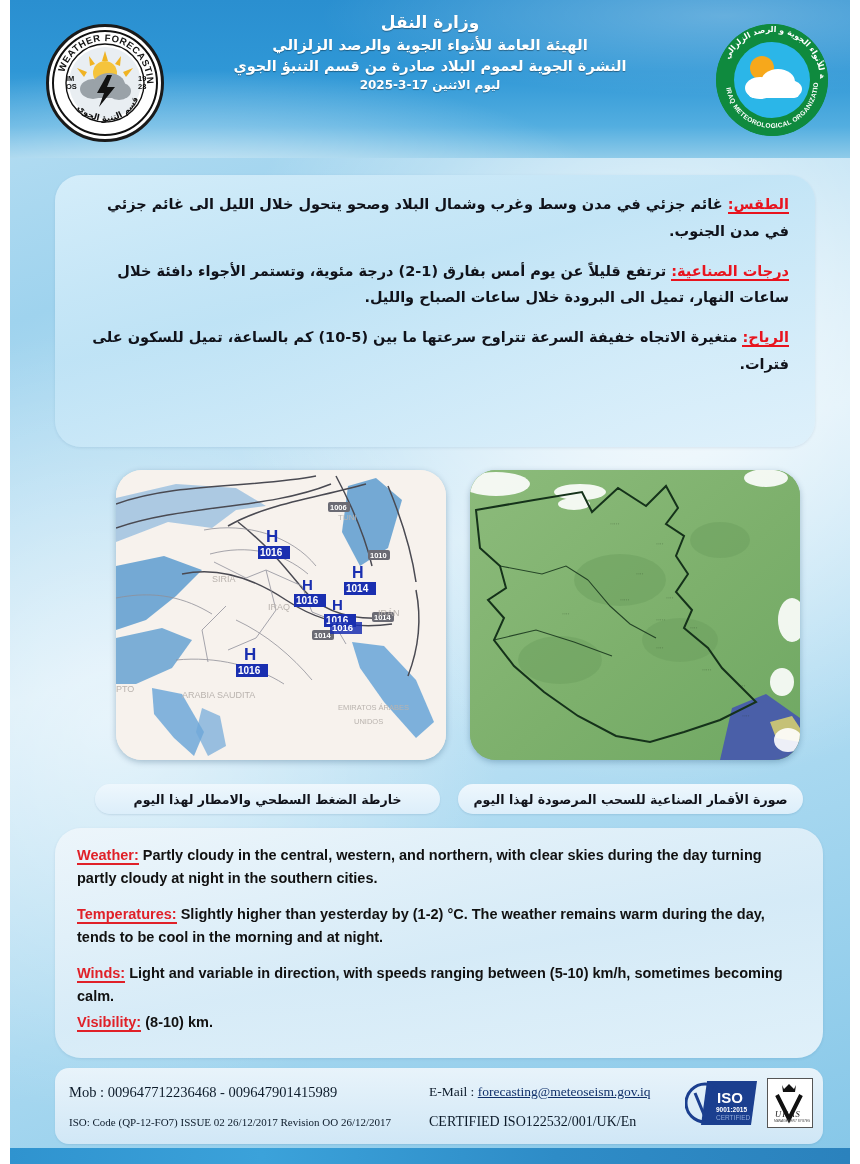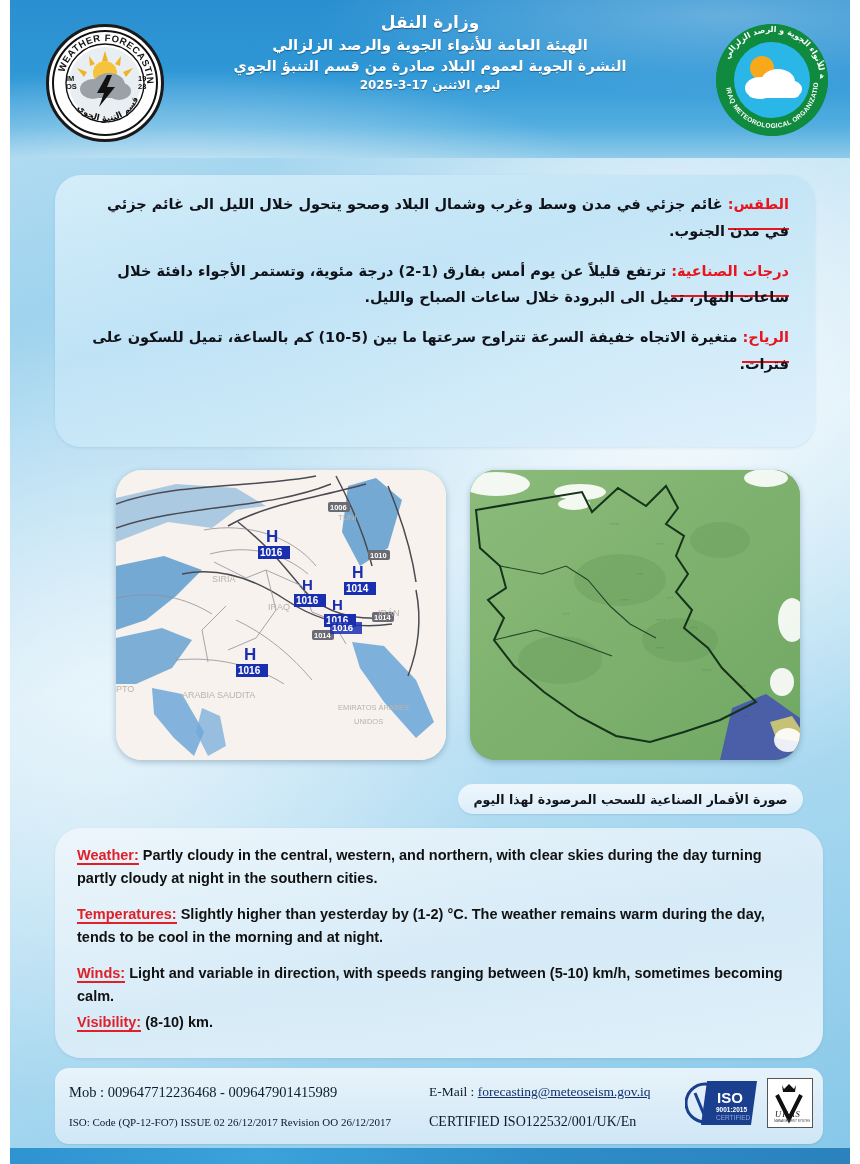--- a/index.html
+++ b/index.html
@@ -116,21 +116,21 @@
     font-size: 14.5px;
     font-weight: bold;
     color: #10121a;
     line-height: 1.85;
   }
   .ar-block { margin-bottom: 13px; }
   .ar-label {
     color: #e8141e;
     font-weight: bold;
     border-bottom: 2px solid #e8141e;
-    padding-bottom: 16px;
+    padding-bottom: 0px;
   }
 
   
   .maps {
     position: absolute;
     left: 90px;
     top: 470px;
     width: 700px;
     height: 300px;
   }
@@ -480,20 +480,21 @@
             <text x="92" y="146">····</text>
             <text x="186" y="180">····</text>
             <text x="232" y="202">·····</text>
             <text x="268" y="218">····</text>
             <text x="272" y="248">····</text>
           </g>
         </svg>
       </div>
     </div>
 
+    <div class="cap cap-left">خارطة الضغط السطحي والامطار لهذا اليوم</div>
     <div class="cap cap-right">صورة الأقمار الصناعية للسحب المرصودة لهذا اليوم</div>
 
     <div class="en-card">
       <div class="en-block en-line">
         <span class="en-label">Weather:</span>
         <span>Partly cloudy in the central, western, and northern, with clear skies during the day turning partly cloudy at night in the southern cities.</span>
       </div>
       <div class="en-block en-line">
         <span class="en-label">Temperatures:</span>
         <span>Slightly higher than yesterday by (1-2) °C. The weather remains warm during the day, tends to be cool in the morning and at night.</span>

